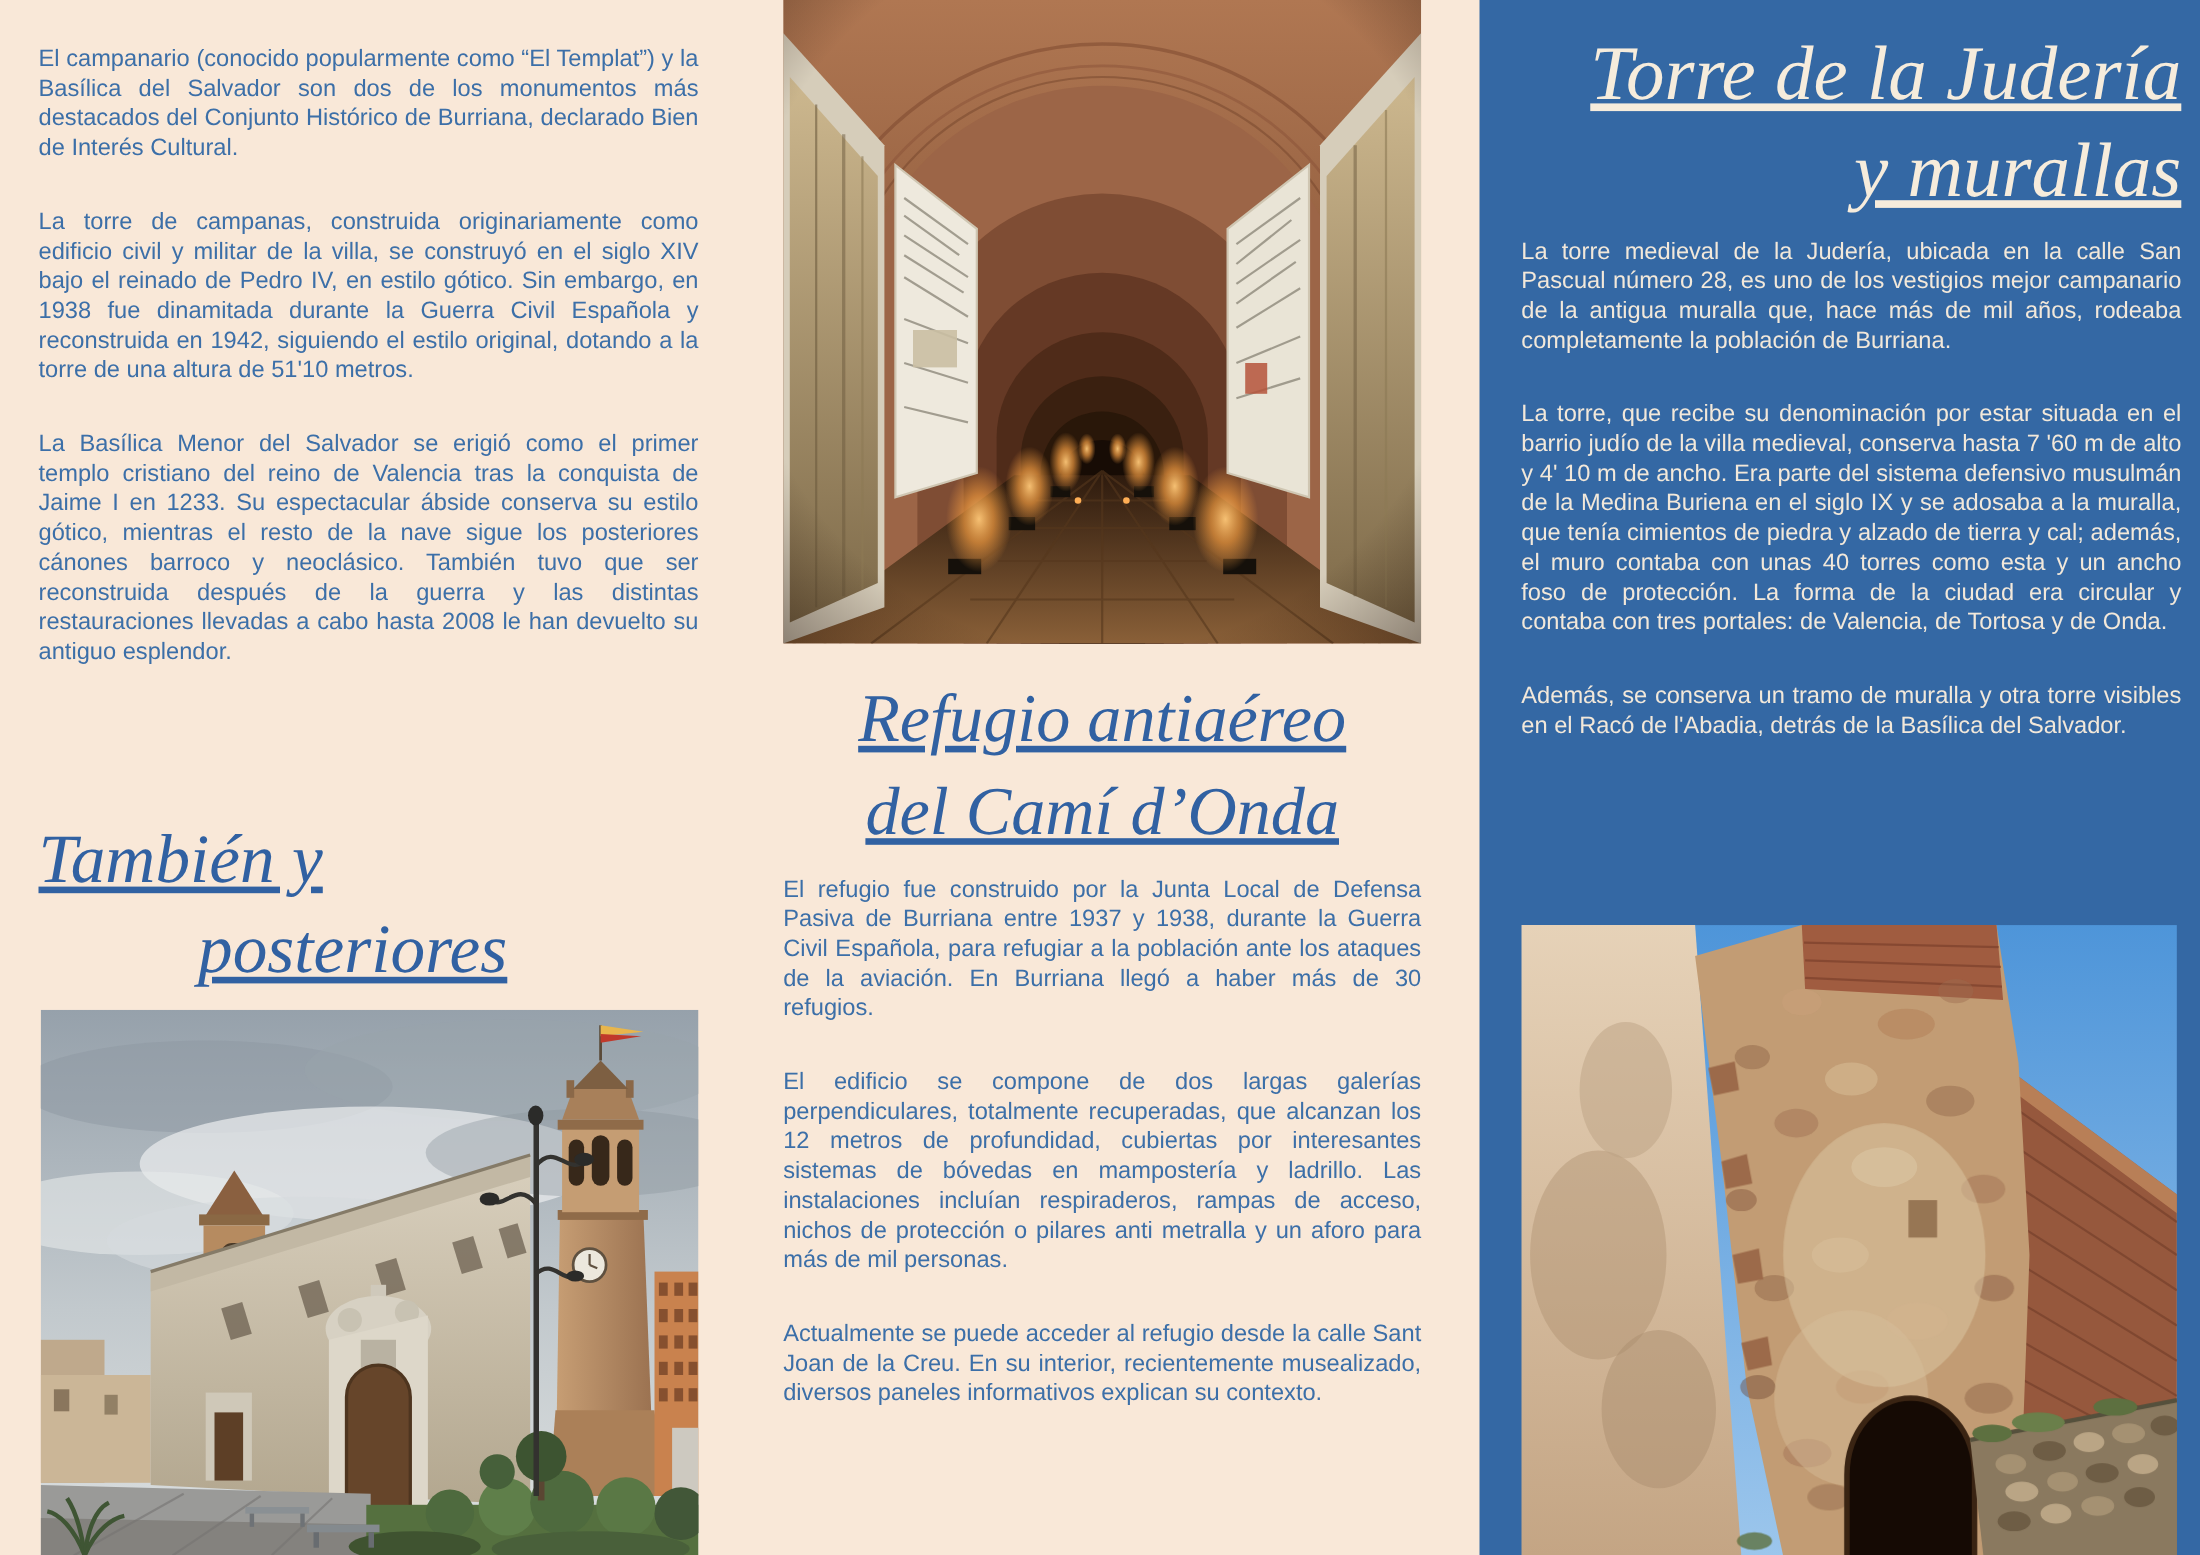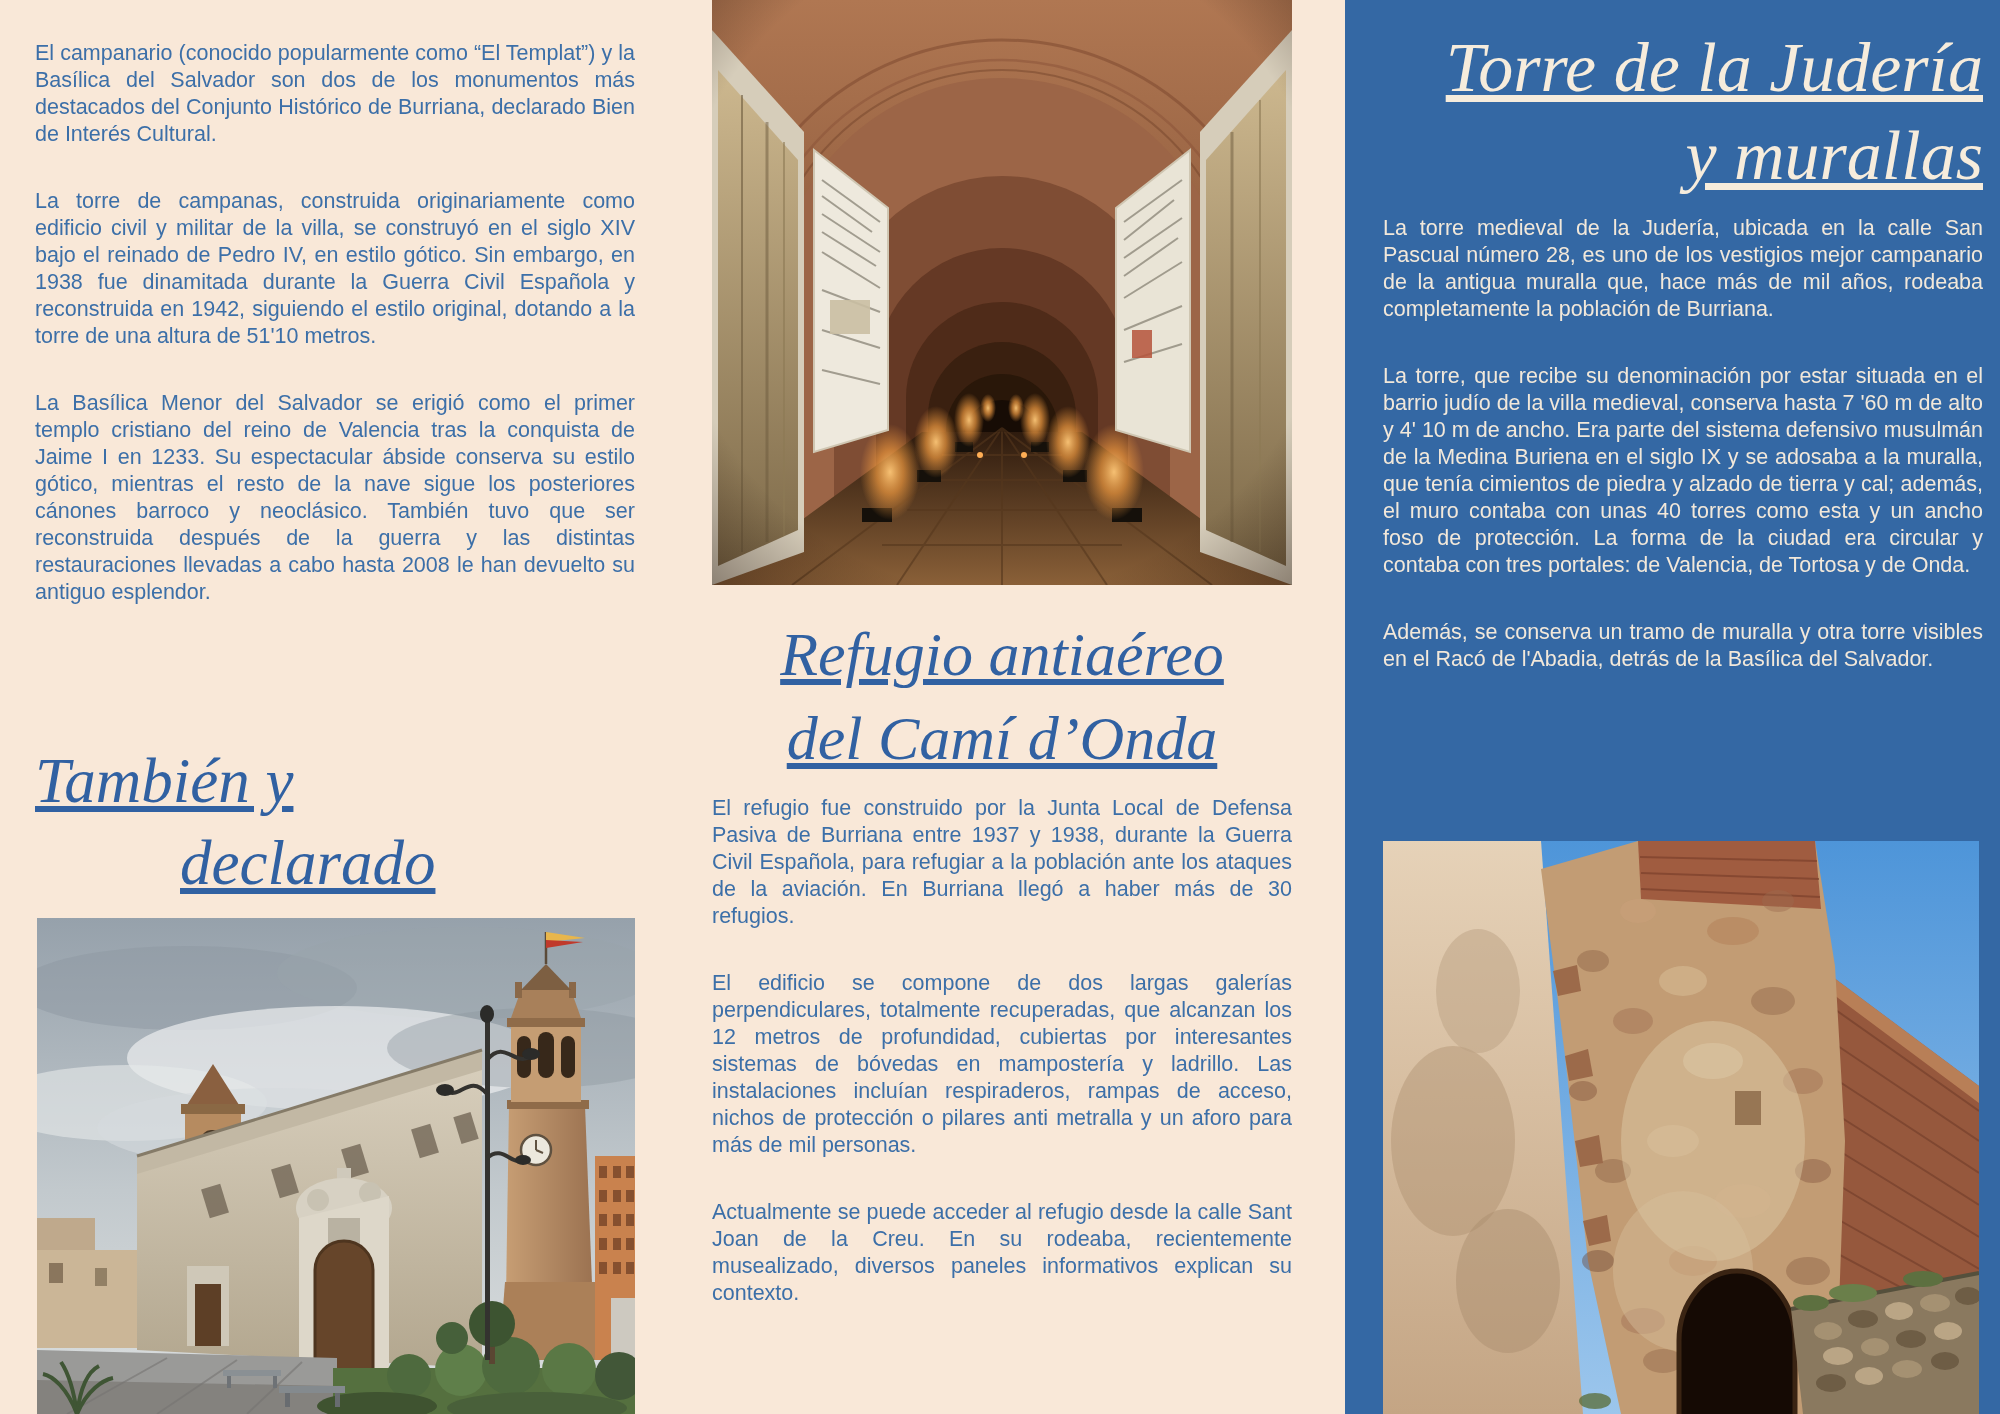--- a/index.html
+++ b/index.html
@@ -58,21 +58,21 @@
 
   <div>
     <div class="body-text left-col-text">
       <p>El campanario (conocido popularmente como “El Templat”) y la Basílica del Salvador son dos de los monumentos más destacados del Conjunto Histórico de Burriana, declarado Bien de Interés Cultural.</p>
       <p>La torre de campanas, construida originariamente como edificio civil y militar de la villa, se construyó en el siglo XIV bajo el reinado de Pedro IV, en estilo gótico. Sin embargo, en 1938 fue dinamitada durante la Guerra Civil Española y reconstruida en 1942, siguiendo el estilo original, dotando a la torre de una altura de 51'10 metros.</p>
       <p>La Basílica Menor del Salvador se erigió como el primer templo cristiano del reino de Valencia tras la conquista de Jaime I en 1233. Su espectacular ábside conserva su estilo gótico, mientras el resto de la nave sigue los posteriores cánones barroco y neoclásico. También tuvo que ser reconstruida después de la guerra y las distintas restauraciones llevadas a cabo hasta 2008 le han devuelto su antiguo esplendor.</p>
     </div>
 
     <div class="left-heading serif-head">
       <div class="line1">También y</div>
-      <div class="line2">declarado</div>
+      <div class="line2">posteriores</div>
     </div>
 
     <div class="photo church-photo">
       <svg viewBox="0 0 598 496" preserveAspectRatio="none">
         <defs>
           <linearGradient id="sky1" x1="0" y1="0" x2="0" y2="1">
             <stop offset="0" stop-color="#96a1ab"></stop>
               <stop offset="0.55" stop-color="#c2c9cd"></stop>
               <stop offset="1" stop-color="#dde0e0"></stop>
           </linearGradient>
@@ -321,21 +321,21 @@
     </div>
 
     <div class="mid-heading serif-head">
       <div>Refugio antiaéreo</div>
       <div>del Camí d’Onda</div>
     </div>
 
     <div class="body-text mid-col-text">
       <p>El refugio fue construido por la Junta Local de Defensa Pasiva de Burriana entre 1937 y 1938, durante la Guerra Civil Española, para refugiar a la población ante los ataques de la aviación. En Burriana llegó a haber más de 30 refugios.</p>
       <p>El edificio se compone de dos largas galerías perpendiculares, totalmente recuperadas, que alcanzan los 12 metros de profundidad, cubiertas por interesantes sistemas de bóvedas en mampostería y ladrillo. Las instalaciones incluían respiraderos, rampas de acceso, nichos de protección o pilares anti metralla y un aforo para más de mil personas.</p>
-      <p>Actualmente se puede acceder al refugio desde la calle Sant Joan de la Creu. En su rodeaba, recientemente musealizado, diversos paneles informativos explican su contexto.</p>
+      <p>Actualmente se puede acceder al refugio desde la calle Sant Joan de la Creu. En su interior, recientemente musealizado, diversos paneles informativos explican su contexto.</p>
     </div>
   </div>
 
   <div class="blue-panel"></div>
 
   <div class="right-title serif-head">
     <div>Torre de la Judería</div>
     <div>y murallas</div>
   </div>
 

